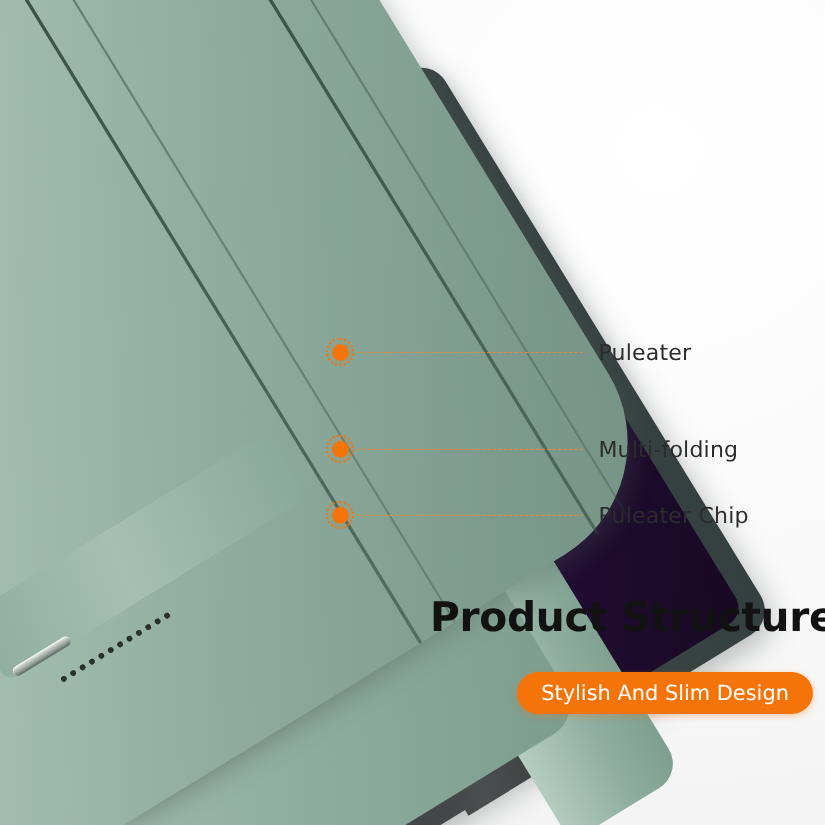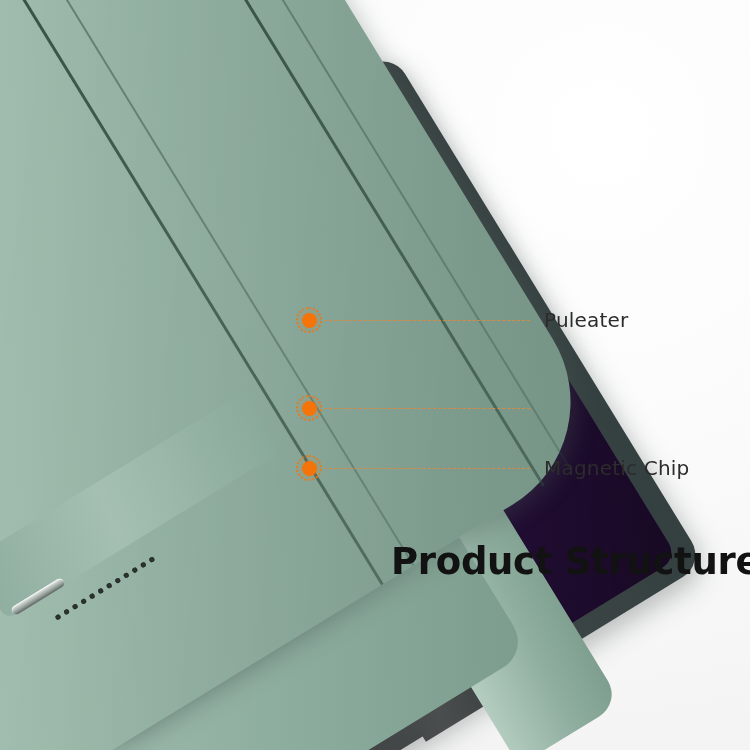--- a/index.html
+++ b/index.html
@@ -278,27 +278,29 @@
     <span class="leader" style="width:206px;"></span>
     <span class="callout-label">Puleater</span>
   </div>
 
   <div class="callout" style="left:296px;top:395px;">
     <span class="dot">
       <span class="ring"></span>
       <span class="core"></span>
     </span>
     <span class="leader" style="width:206px;"></span>
+    <span class="callout-label">Multi-folding</span>
   </div>
 
   <div class="callout" style="left:296px;top:455px;">
     <span class="dot">
       <span class="ring"></span>
       <span class="core"></span>
     </span>
     <span class="leader" style="width:206px;"></span>
-    <span class="callout-label">Magnetic Chip</span>
+    <span class="callout-label">Puleater Chip</span>
   </div>
 
   <div class="headline">Product Structure</div>
 
+  <div class="badge">Stylish And Slim Design</div>
 
 </div>
 
 </body></html>

